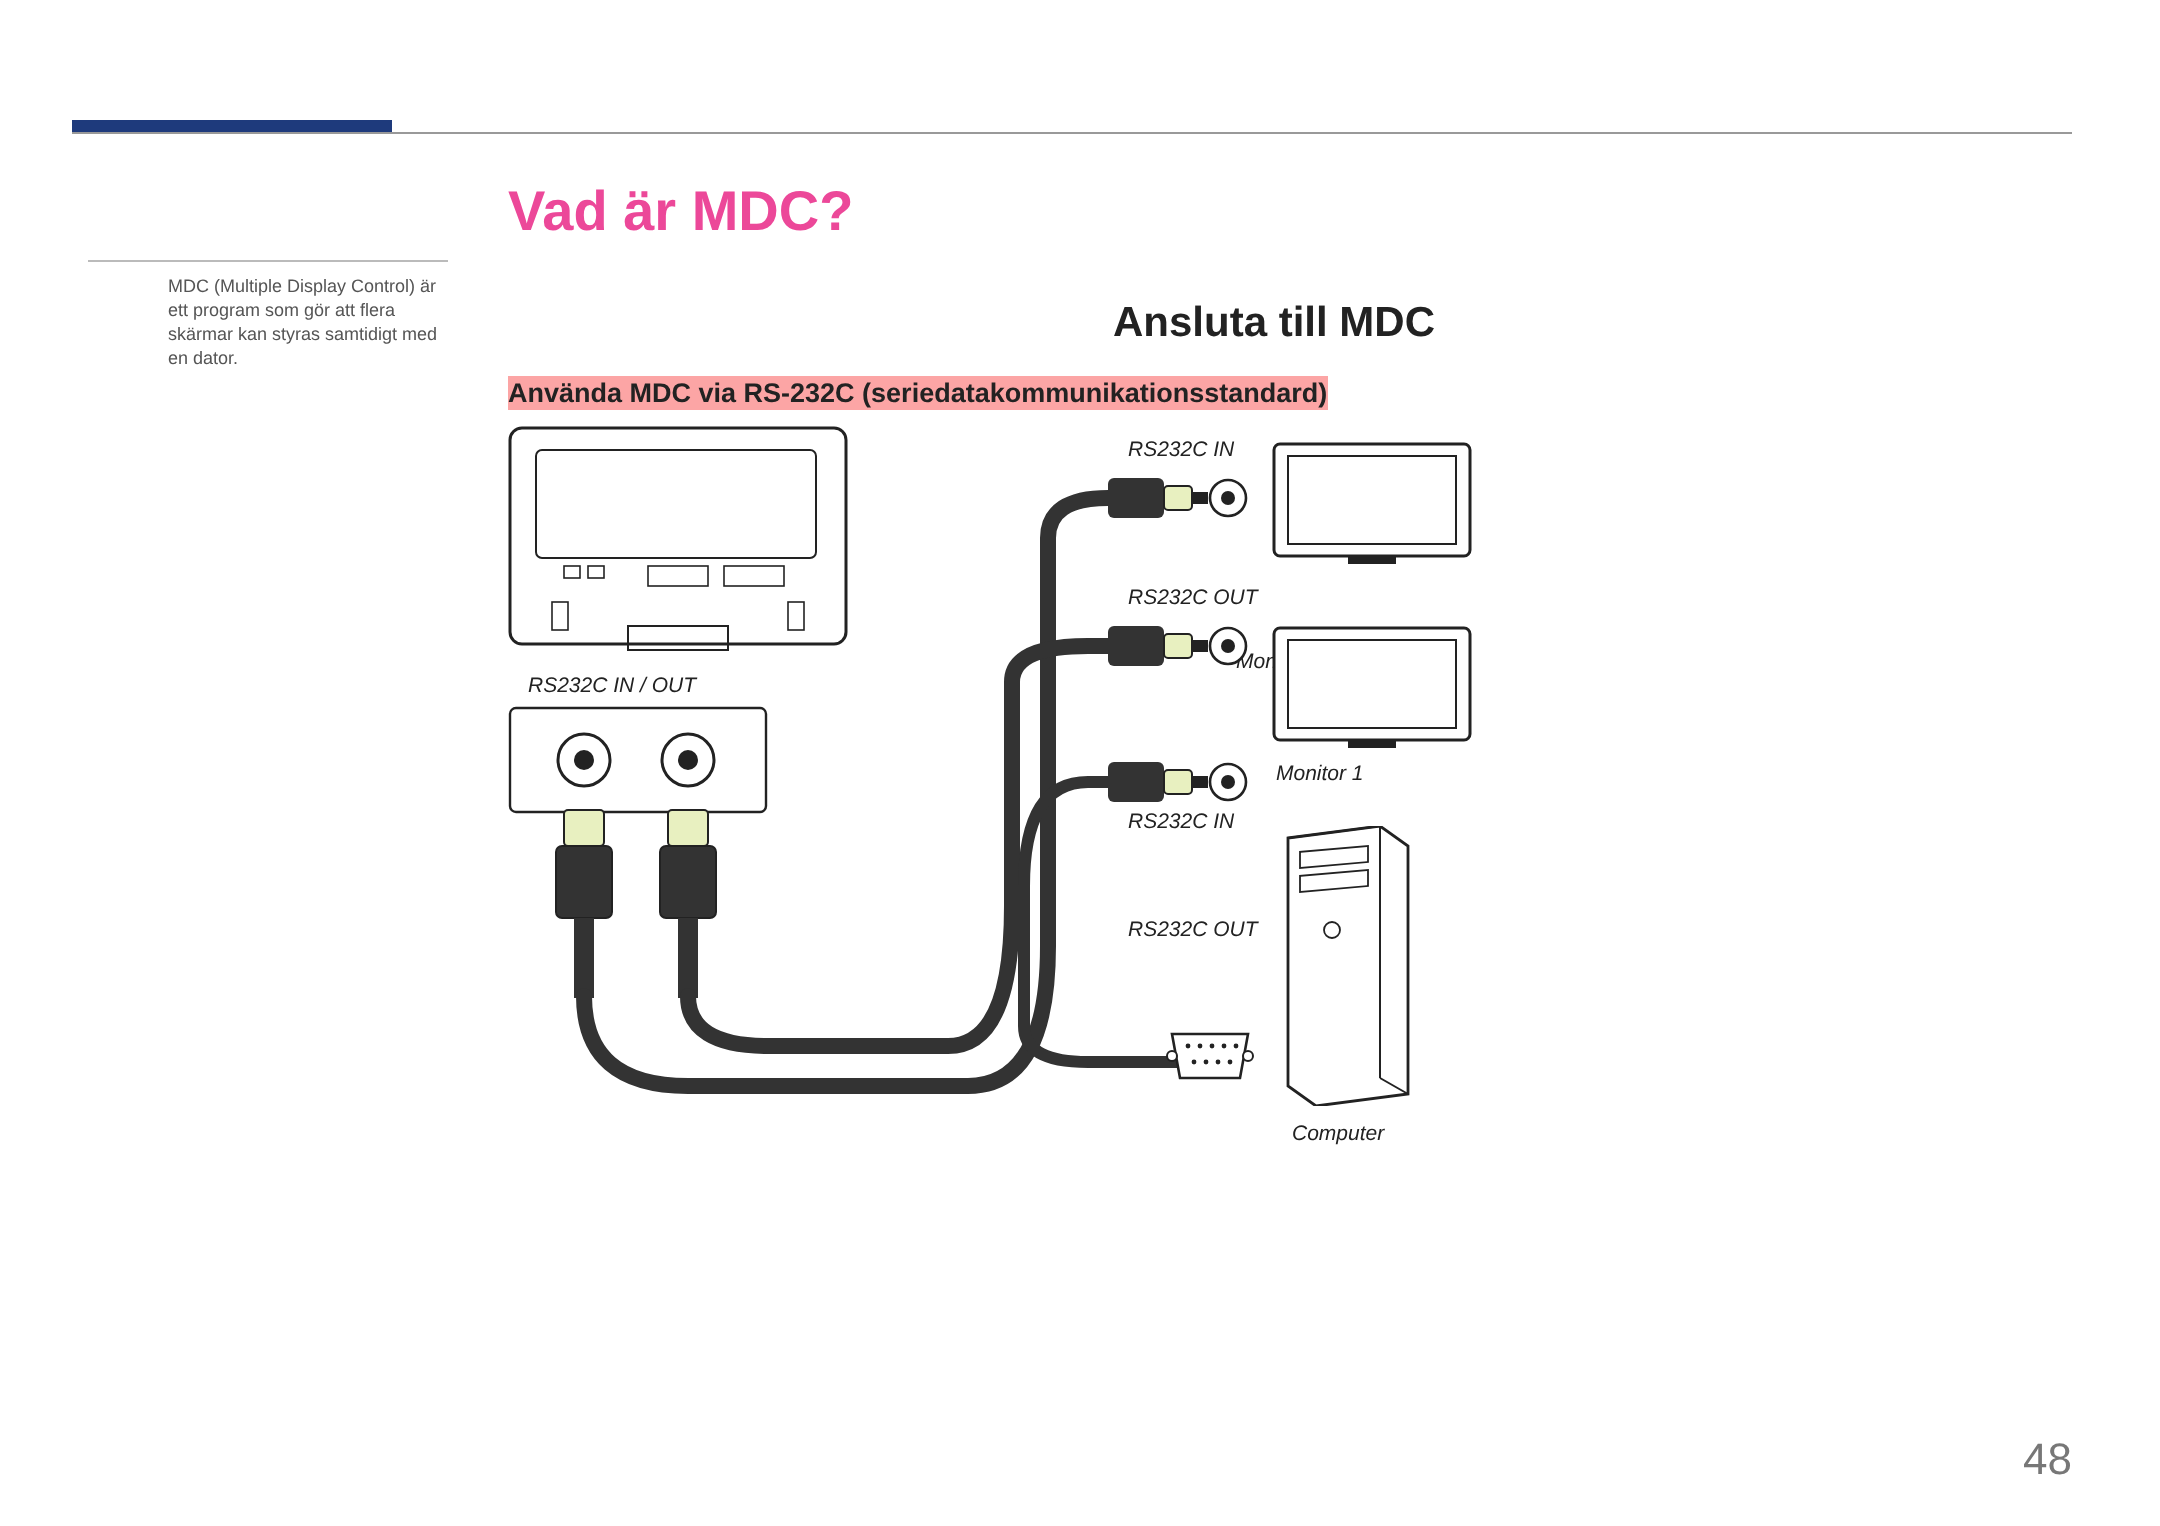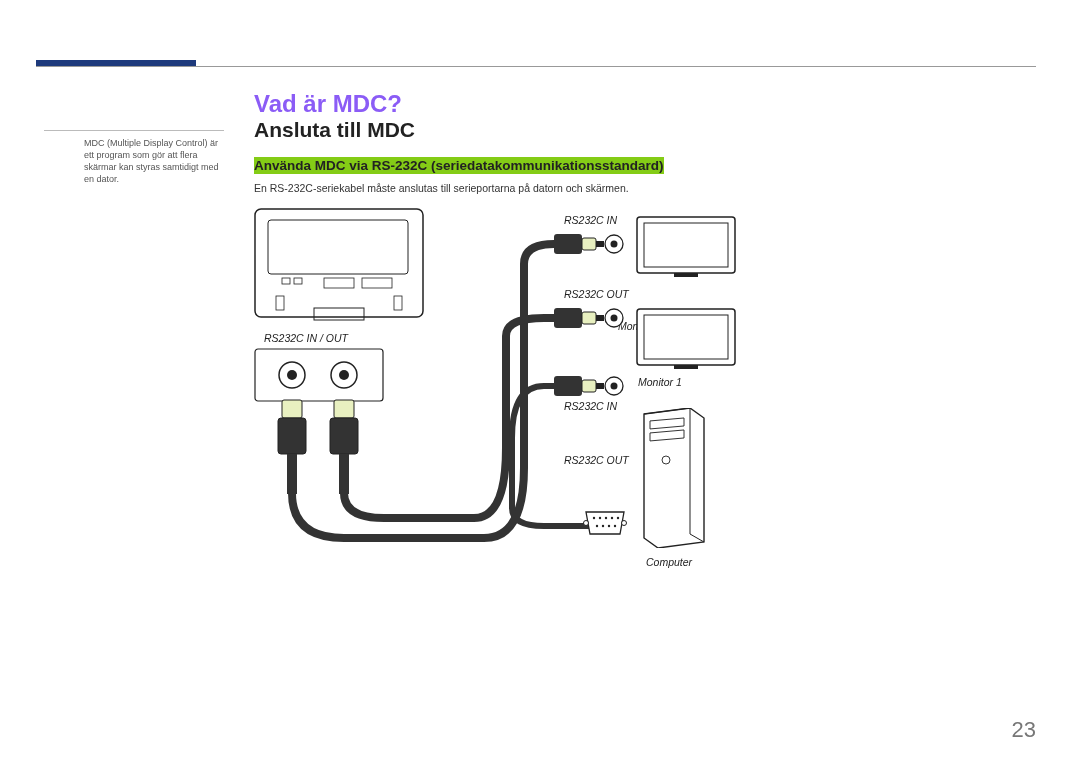--- a/index.html
+++ b/index.html
@@ -4,23 +4,23 @@
 <style>
   * { box-sizing: border-box; margin: 0; padding: 0; }
   html, body { width: 1080px; height: 763px; background: #fff; font-family: Arial, Helvetica, sans-serif; color: #222; }
   .page { position: relative; width: 1080px; height: 763px; padding: 32px 44px 24px 44px; }
   .accent-bar { position: absolute; left: 36px; top: 60px; width: 160px; height: 6px; background: #1e3a7c; }
   .top-rule { position: absolute; left: 36px; right: 44px; top: 66px; border-top: 1px solid #999; }
   .sidebar { position: absolute; left: 44px; top: 130px; width: 180px; }
   .sidebar-rule { border-top: 1px solid #bbb; margin-bottom: 6px; }
   .sidebar-text { font-size: 9px; color: #555; line-height: 1.35; margin-left: 40px; }
   .main { position: absolute; left: 254px; top: 90px; right: 60px; }
-  .h1 { font-size: 24px; font-weight: 700; color: #8b5cf6; }
-  .h2 { font-size: 21px; font-weight: 700; color: #222; margin-bottom: 14px; }
-  .h3 { font-size: 13.5px; font-weight: 700; color: #222; background: #84cc16; display: inline-block; padding: 1px 0; margin-bottom: 8px; }
+  .h1 { font-size: 28px; font-weight: 700; color: #ec4899; margin-bottom: 28px; }
+  .h2 { font-size: 21px; font-weight: 700; color: #222; margin-bottom: 14px; text-align: center; }
+  .h3 { font-size: 13.5px; font-weight: 700; color: #222; background: #fca5a5; display: inline-block; padding: 1px 0; margin-bottom: 8px; }
   .body { font-size: 10.5px; color: #333; margin-bottom: 14px; }
   .diagram { position: relative; width: 560px; height: 390px; }
   .label { position: absolute; font-size: 10.5px; color: #222; font-style: italic; }
   .page-num { position: absolute; right: 44px; bottom: 20px; font-size: 22px; color: #777; }
 </style>
 </head>
 <body>
 
 <div class="page">
   <div class="accent-bar"></div>
@@ -28,21 +28,20 @@
 
   <aside class="sidebar">
     <div class="sidebar-rule"></div>
     <p class="sidebar-text">MDC (Multiple Display Control) är ett program som gör att flera skärmar kan styras samtidigt med en dator.</p>
   </aside>
 
   <main class="main">
     <h1 class="h1">Vad är MDC?</h1>
     <h2 class="h2">Ansluta till MDC</h2>
     <h3 class="h3">Använda MDC via RS-232C (seriedatakommunikationsstandard)</h3>
-    <p class="body">En RS-232C-seriekabel måste anslutas till serieportarna på datorn och skärmen.</p>
 
     <div class="diagram">
 
       <svg style="position:absolute; left:0; top:0;" width="170" height="115" viewBox="0 0 170 115">
         <rect x="1" y="1" width="168" height="108" rx="6" fill="#fff" stroke="#222" stroke-width="1.5"></rect>
         <rect x="14" y="12" width="140" height="54" rx="3" fill="none" stroke="#222" stroke-width="1"></rect>
 
         <rect x="28" y="70" width="8" height="6" fill="none" stroke="#222" stroke-width="0.8"></rect>
         <rect x="40" y="70" width="8" height="6" fill="none" stroke="#222" stroke-width="0.8"></rect>
         <rect x="70" y="70" width="30" height="10" fill="none" stroke="#222" stroke-width="0.8"></rect>
@@ -144,14 +143,14 @@
         <line x1="6" y1="6" x2="52" y2="0" stroke="#222" stroke-width="1"></line>
 
         <rect x="12" y="14" width="34" height="8" fill="none" stroke="#222" stroke-width="0.9" transform="skewY(-5)"></rect>
         <rect x="12" y="26" width="34" height="8" fill="none" stroke="#222" stroke-width="0.9" transform="skewY(-5)"></rect>
         <circle cx="28" cy="52" r="4" fill="none" stroke="#222" stroke-width="0.9"></circle>
       </svg>
       <span class="label" style="left:392px; top:348px;">Computer</span>
     </div>
   </main>
 
-  <div class="page-num">23</div>
+  <div class="page-num">48</div>
 </div>
 
 </body></html>

